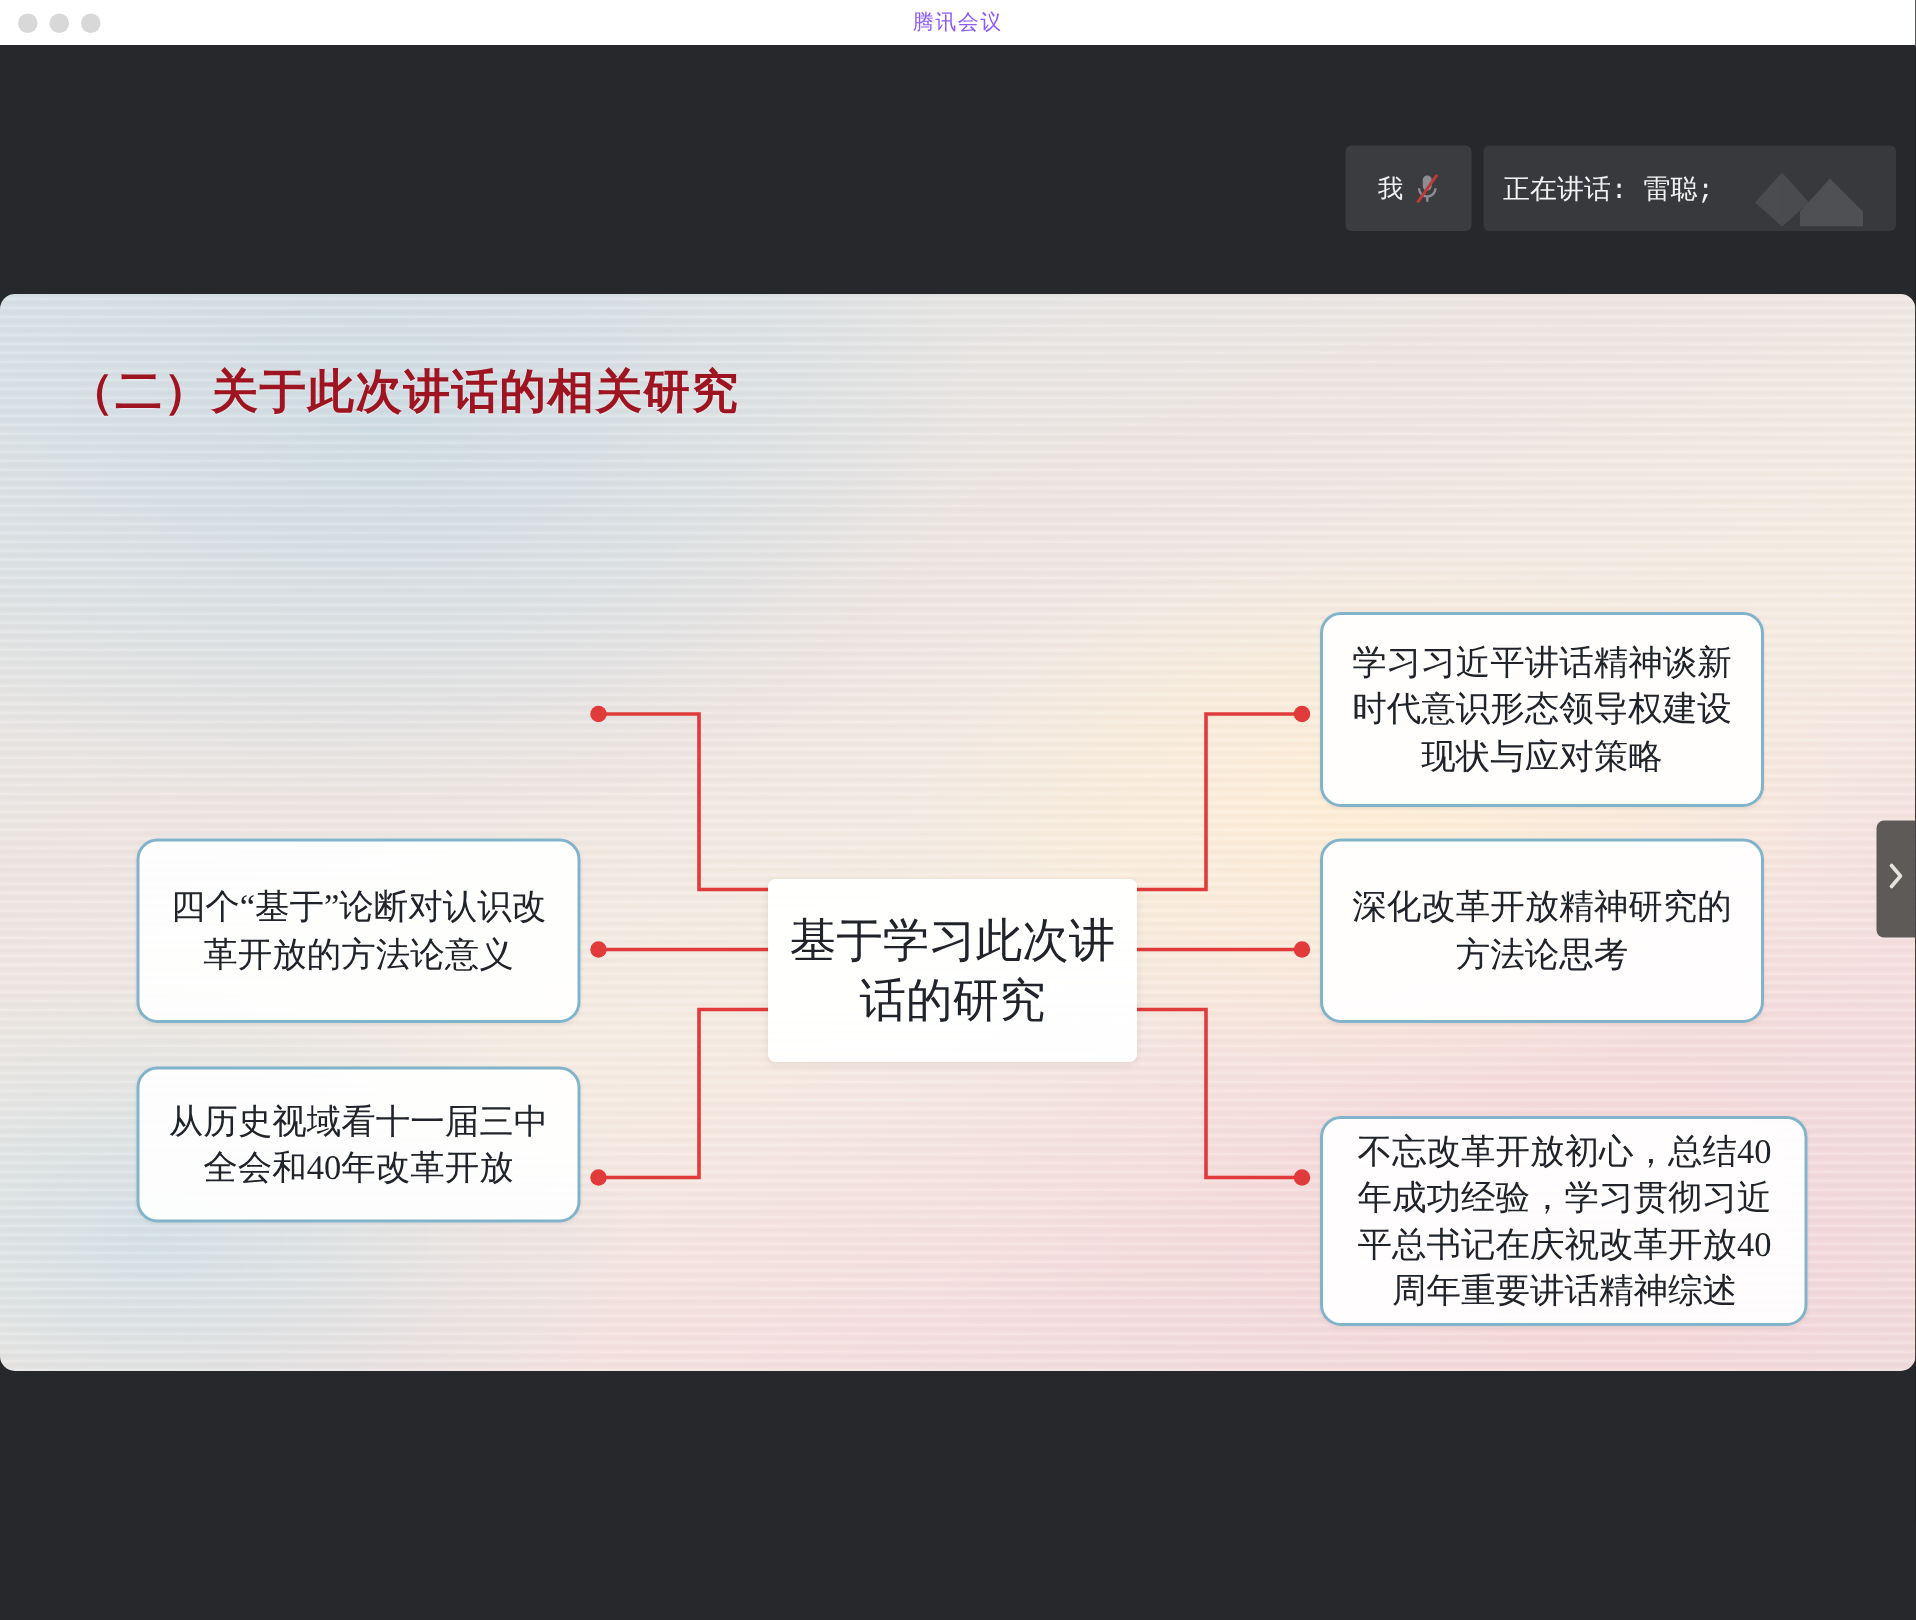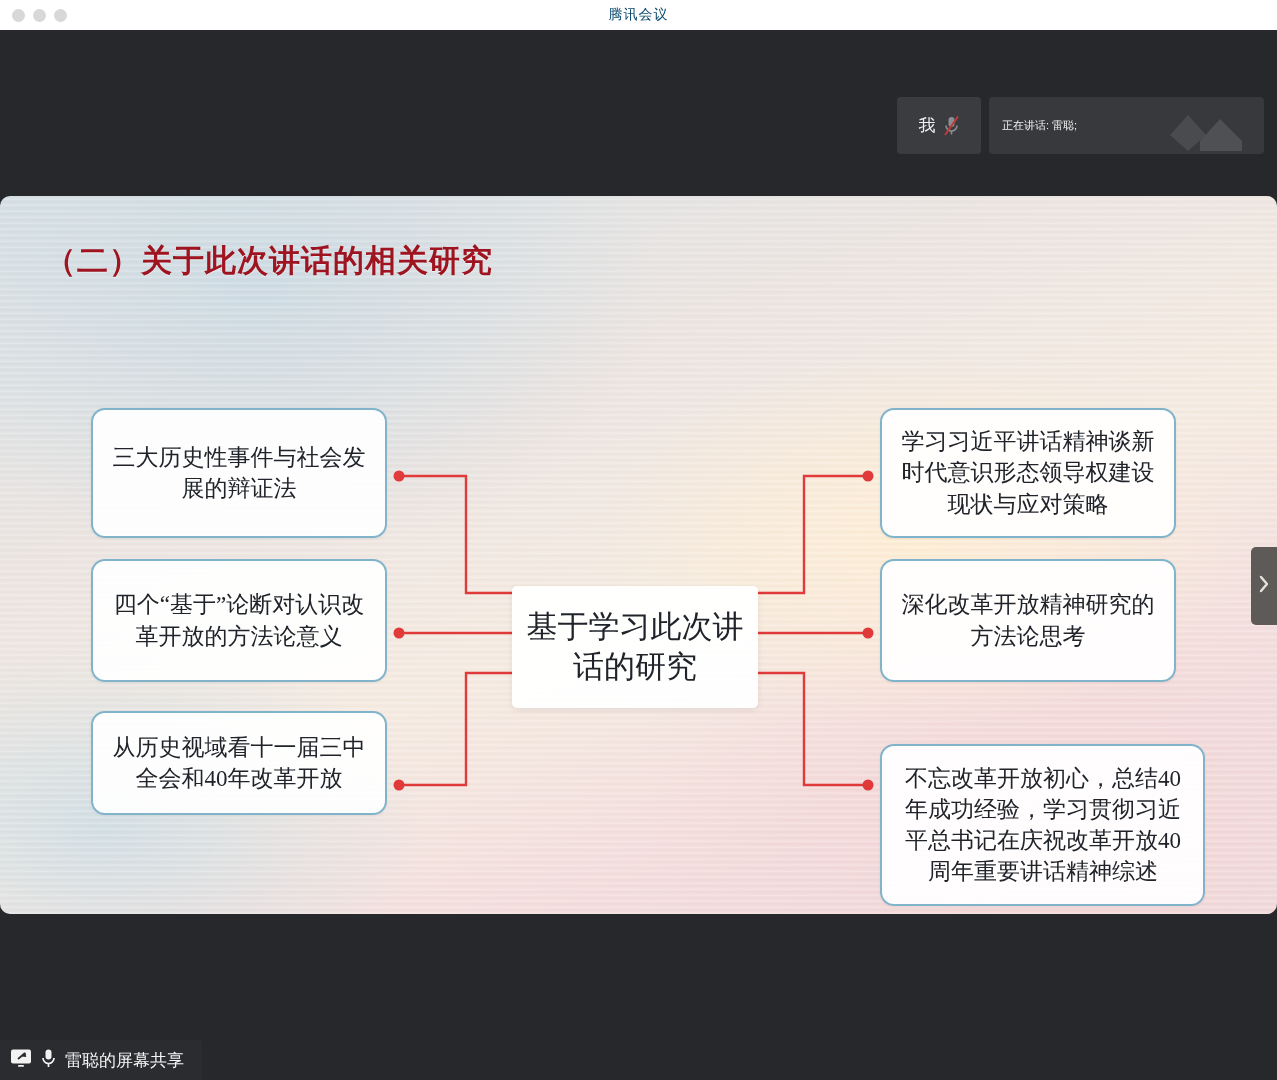--- a/index.html
+++ b/index.html
@@ -34,21 +34,21 @@
   .tl-dot {
     width: 13px; height: 13px;
     border-radius: 50%;
     background: #d8d8d8;
   }
   .window-title {
     position: absolute;
     left: 0; right: 0;
     text-align: center;
     font-size: 14px;
-    color: #0c4a6e;
+    color: #8b5cf6;
     letter-spacing: 1px;
   }
 
   
   .stage {
     position: absolute;
     left: 0; top: 30px;
     width: 1277px;
     height: 1050px;
     background: #26282c;
@@ -88,24 +88,25 @@
     width: 275px;
     background: #38393d;
     border-radius: 4px;
     display: flex;
     align-items: center;
     position: relative;
     overflow: hidden;
   }
   .speaker-text {
     color: #f2f2f2;
-    font-size: 11px;
+    font-size: 18px;
     margin-left: 13px;
     white-space: nowrap;
     z-index: 2;
+    font-family: Liberation Mono, monospace;
   }
   .speaker-avatar {
     position: absolute;
     right: 6px;
     top: 0;
     bottom: 0;
     width: 96px;
     display: flex;
     align-items: center;
     justify-content: center;
@@ -290,67 +291,46 @@
       <g fill="#e03a3a">
         <circle cx="399" cy="280" r="5.5"></circle>
         <circle cx="399" cy="437" r="5.5"></circle>
         <circle cx="399" cy="589" r="5.5"></circle>
         <circle cx="868" cy="280" r="5.5"></circle>
         <circle cx="868" cy="437" r="5.5"></circle>
         <circle cx="868" cy="589" r="5.5"></circle>
       </g>
     </svg>
 
-    <div class="node" style="left:91px; top:212px; width:296px; height:130px;">
-      <span>三大历史性事件与社会发展的辩证法</span>
-    </div>
     <div class="node" style="left:91px; top:363px; width:296px; height:123px;">
       <span>四个“基于”论断对认识改革开放的方法论意义</span>
     </div>
     <div class="node" style="left:91px; top:515px; width:296px; height:104px;">
       <span>从历史视域看十一届三中全会和40年改革开放</span>
     </div>
 
     <div class="node" style="left:880px; top:212px; width:296px; height:130px;">
       <span>学习习近平讲话精神谈新时代意识形态领导权建设现状与应对策略</span>
     </div>
 
     <div class="node node-center" style="left:512px; top:390px; width:246px; height:122px;">
       <span>基于学习此次讲话的研究</span>
     </div>
     <div class="node" style="left:880px; top:363px; width:296px; height:123px;">
       <span>深化改革开放精神研究的方法论思考</span>
     </div>
-    <div class="node" style="left:880px; top:548px; width:325px; height:162px;padding-left:13px;">
+    <div class="node" style="left:880px; top:548px; width:325px; height:140px;padding-left:13px;">
       <span>不忘改革开放初心，总结40年成功经验，学习贯彻习近平总书记在庆祝改革开放40周年重要讲话精神综述</span>
     </div>
 
     <div class="watermark"></div>
   </div>
 
   <div class="panel-handle">
     <span>
       <svg width="14" height="22" viewBox="0 0 14 22">
         <path d="M4 4 L10 11 L4 18" fill="none" stroke="#e6e2de" stroke-width="2.4" stroke-linecap="round" stroke-linejoin="round"></path>
       </svg>
     </span>
   </div>
 
-  <div class="share-status">
-    <span>
-      <svg width="22" height="20" viewBox="0 0 22 20">
-        <rect x="1" y="1.5" width="20" height="14" rx="2" fill="#f2f2f2"></rect>
-        <path d="M8 11 L15 5" stroke="#2b2c30" stroke-width="1.7" fill="none"></path>
-        <path d="M15.6 4.4 L16.2 9 L11.6 8.4 Z" fill="#2b2c30"></path>
-        <rect x="8" y="17" width="6" height="1.8" rx="0.9" fill="#f2f2f2"></rect>
-      </svg>
-    </span>
-    <span>
-      <svg width="15" height="21" viewBox="0 0 15 21">
-        <rect x="4.5" y="1.5" width="6" height="10" rx="3" fill="#f2f2f2"></rect>
-        <path d="M2 10a5.5 5.5 0 0 0 11 0" fill="none" stroke="#f2f2f2" stroke-width="1.7"></path>
-        <line x1="7.5" y1="15.3" x2="7.5" y2="19" stroke="#f2f2f2" stroke-width="1.7"></line>
-      </svg>
-    </span>
-    <span class="label">雷聪的屏幕共享</span>
-  </div>
 
 </div>
 
 </body></html>

